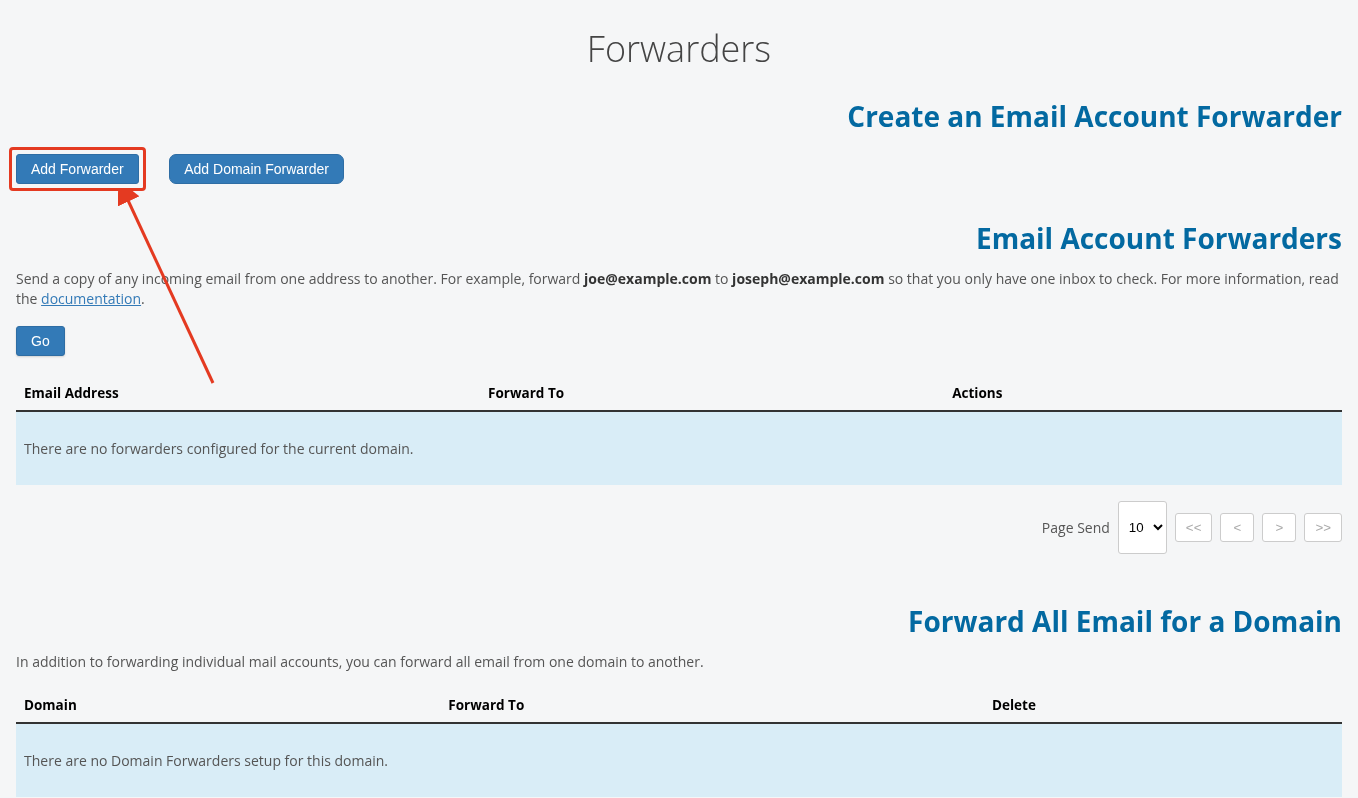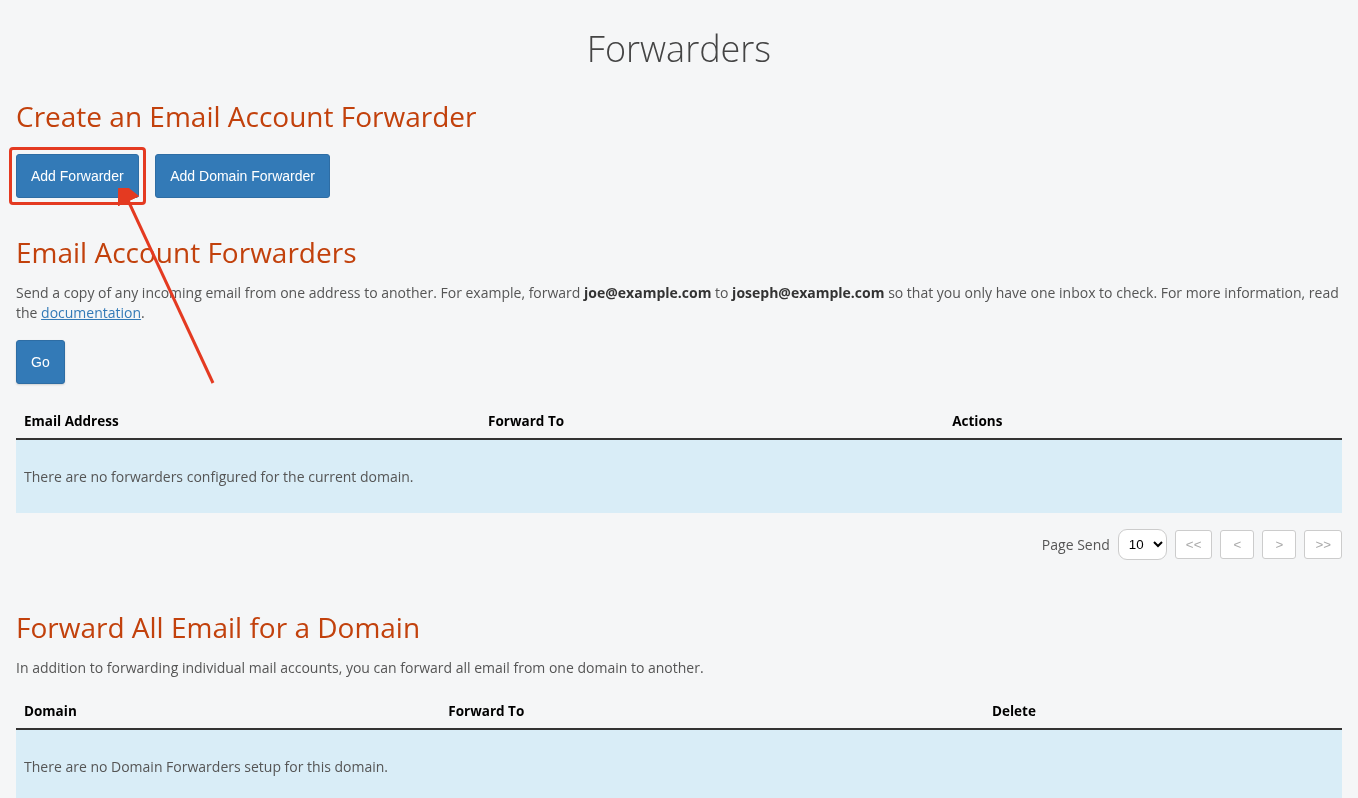--- a/index.html
+++ b/index.html
@@ -12,23 +12,24 @@
 }
 h1 {
   font-size: 36px;
   font-weight: 300;
   color: #444;
   margin: 8px 0 24px 0;
   text-align: center;
 }
 h2 {
   font-size: 28px;
-  font-weight: 400;
-  color: #c2410c;
+  font-weight: 700;
+  color: #0369a1;
   margin: 12px 0 12px 0;
+  text-align: right;
 }
 .label {
   font-weight: 700;
   font-size: 13.5px;
   margin-bottom: 4px;
   display: block;
   color: #333;
 }
 .select-wrap {
   width: 642px;
@@ -39,21 +40,21 @@
   padding: 7px 10px;
   font-size: 14px;
   border: 1px solid #ccc;
   border-radius: 2px;
   background: #fff;
   color: #555;
   height: 34px;
 }
 .btn {
   display: inline-block;
-  padding: 13px 14px;
+  padding: 6px 14px;
   font-size: 14px;
   border-radius: 3px;
   border: 1px solid transparent;
   cursor: pointer;
   background: #337ab7;
   color: #fff;
   border-color: #2e6da4;
   vertical-align: middle;
 }
 .btn-row {
@@ -125,23 +126,23 @@
 .pager {
   display: flex;
   justify-content: flex-end;
   align-items: center;
   gap: 8px;
   margin-bottom: 48px;
   font-size: 14px;
   color: #555;
 }
 .pager select {
-  padding: 6px 6px;
-  border: 1px solid #ccc;
-  border-radius: 9px;
+  padding: 17px 6px;
+  border: 1px solid #ccc;
+  border-radius: 3px;
   background: #fff;
 }
 .pager .pg-btn {
   padding: 6px 10px;
   border: 1px solid #ccc;
   background: #fff;
   color: #aaa;
   border-radius: 3px;
   cursor: pointer;
   min-width: 34px;
@@ -156,21 +157,21 @@
 
 <div class="section">
 </div>
 
 <h2>Create an Email Account Forwarder</h2>
 
 <div class="btn-row">
   <span class="btn-highlight-frame">
     <button class="btn">Add Forwarder</button>
   </span>
-  <button class="btn" style="margin-left:6px;">Add Domain Forwarder</button>
+  <button class="btn" style="margin-left:20px;border-radius:7px;">Add Domain Forwarder</button>
 
   <svg class="arrow-svg" viewBox="0 0 110 200">
     <defs>
       <marker id="arrowhead" markerWidth="8" markerHeight="8" refX="2" refY="4" orient="auto">
         <polygon points="0 0, 8 4, 0 8" fill="#E43A21"></polygon>
       </marker>
     </defs>
     <line x1="95" y1="195" x2="8" y2="8" stroke="#E43A21" stroke-width="3" marker-end="url(#arrowhead)"></line>
   </svg>
 </div>

